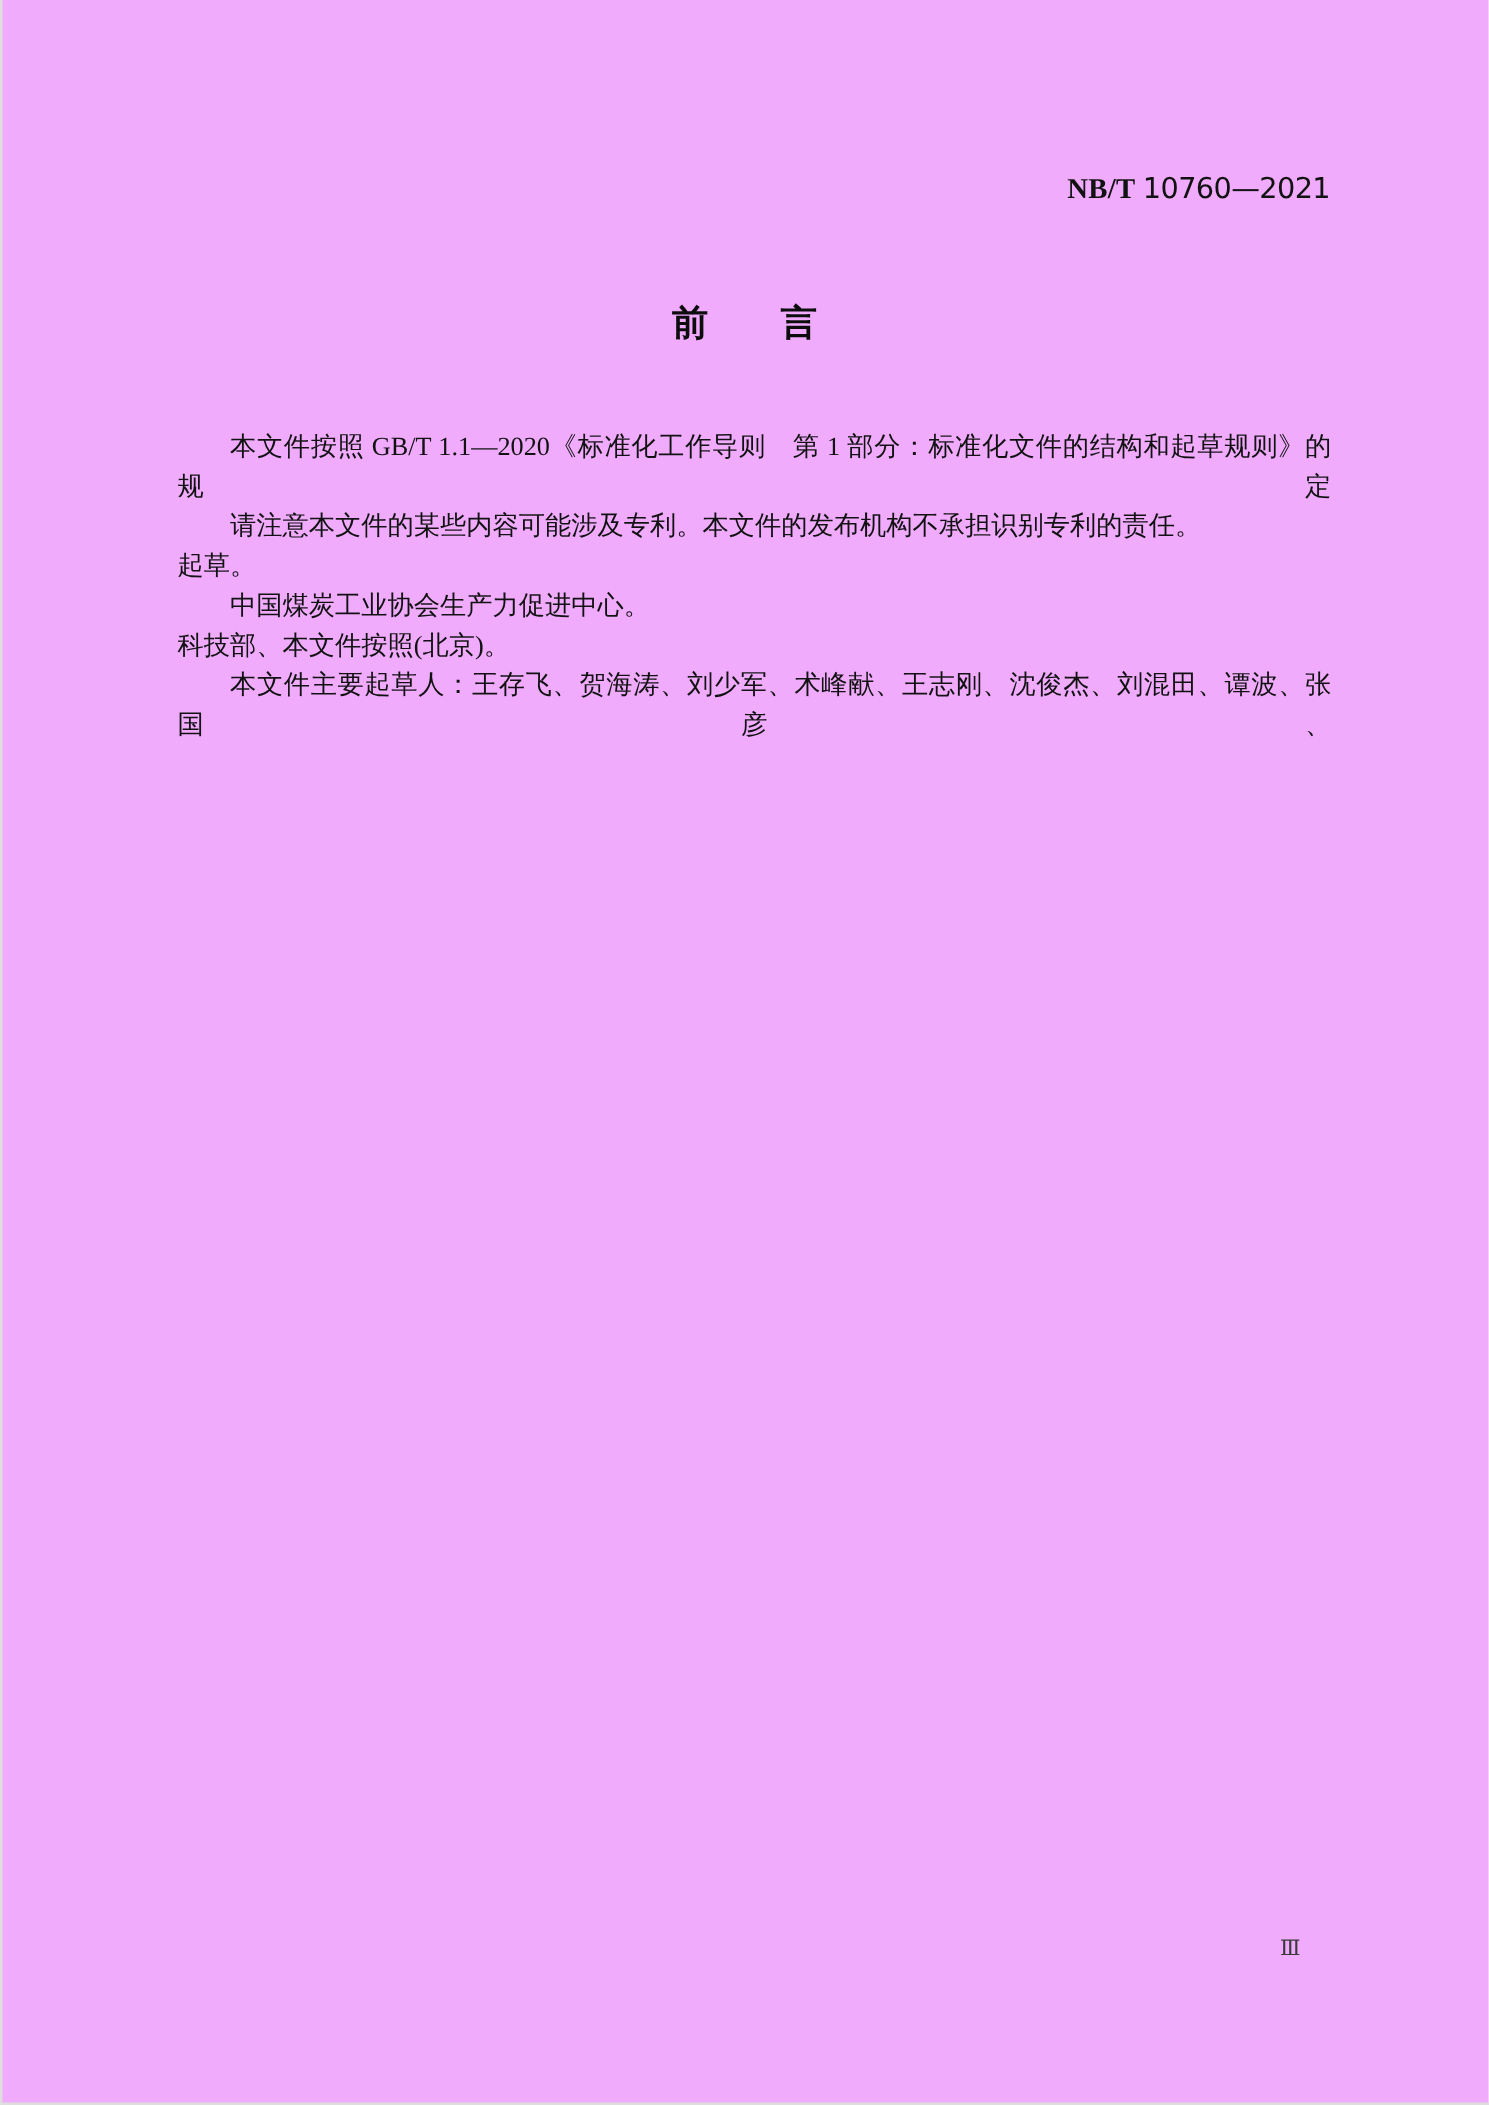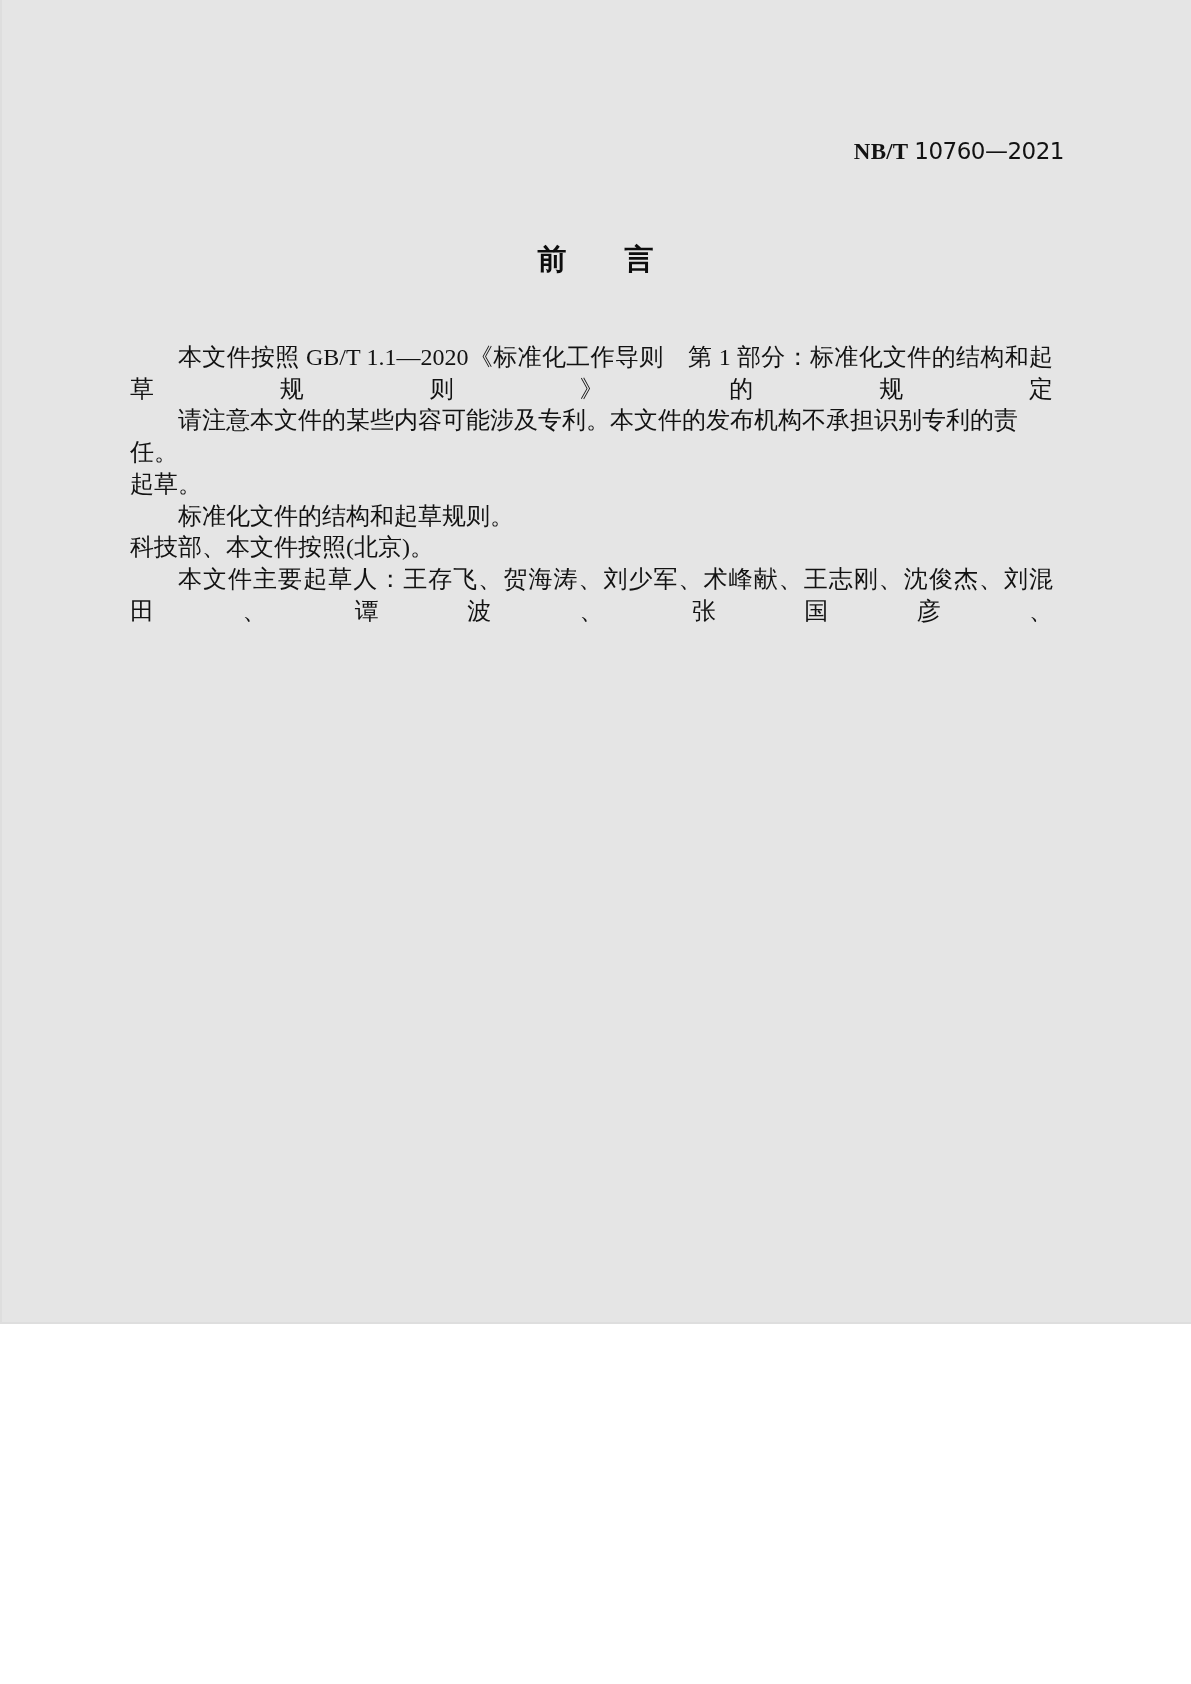--- a/index.html
+++ b/index.html
@@ -3,22 +3,22 @@
 <meta charset="utf-8">
 <style>
   html, body {
     margin: 0;
     padding: 0;
     background: #ffffff;
   }
   .page {
     position: relative;
     width: 1191px;
-    height: 1324px;
-    background: #e5e5e5;
+    height: 1684px;
+    background: #f0abfc;
     color: #121212;
     font-family: "Liberation Serif", "DejaVu Serif", serif;
     overflow: hidden;
     box-shadow: inset 2px -2px 0 #dedede;
   }
   .header-code {
     position: absolute;
     top: 138px;
     right: 127px;
     white-space: nowrap;
@@ -42,24 +42,24 @@
     margin: 0;
     text-align: center;
     font-family: Liberation Sans, sans-serif;
     font-weight: 700;
     font-size: 29px;
     line-height: 36px;
     color: #0d0d0d;
   }
   .body-block {
     position: absolute;
-    left: 130px;
+    left: 142px;
     top: 342px;
     width: 923px;
-    font-size: 24px;
+    font-size: 21px;
     line-height: 31.7px;
     text-align: left;
   }
   .line {
     min-height: 31.7px;
   }
   .line.indent {
     text-indent: 2em;
   }
   .line.fill {
@@ -84,20 +84,20 @@
     <span class="code-prefix">NB/T</span>
     <span class="code-number">10760—2021</span>
   </div>
 
   <h1 class="doc-title">前　　言</h1>
 
   <div class="body-block">
     <div class="line indent fill">本文件按照 GB/T 1.1—2020《标准化工作导则　第 1 部分：标准化文件的结构和起草规则》的规定</div>
     <div class="line indent">请注意本文件的某些内容可能涉及专利。本文件的发布机构不承担识别专利的责任。</div>
     <div class="line">起草。</div>
-    <div class="line indent">标准化文件的结构和起草规则。</div>
+    <div class="line indent">中国煤炭工业协会生产力促进中心。</div>
     <div class="line">科技部、本文件按照(北京)。</div>
     <div class="line indent fill">本文件主要起草人：王存飞、贺海涛、刘少军、术峰献、王志刚、沈俊杰、刘混田、谭波、张国彦、</div>
   </div>
 
   <div class="page-number">Ⅲ</div>
 
 </div>
 
 </body></html>

